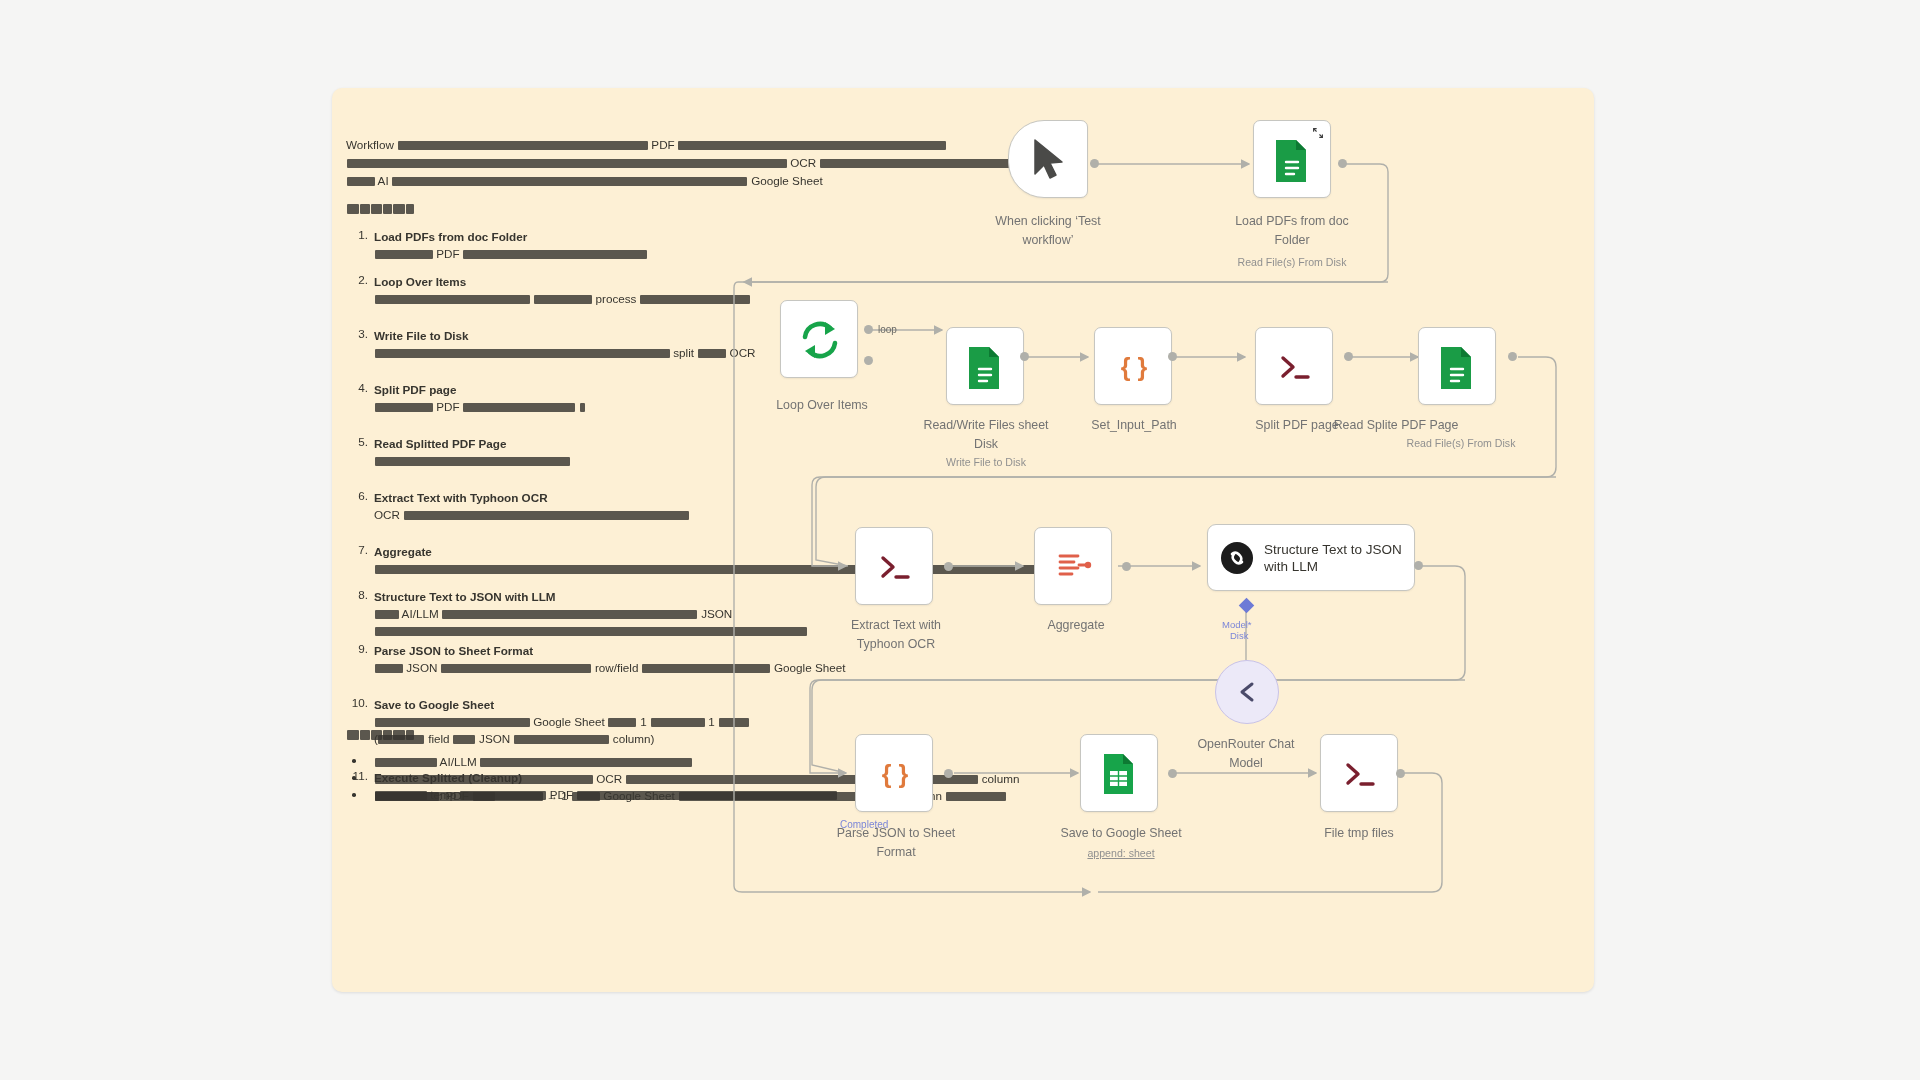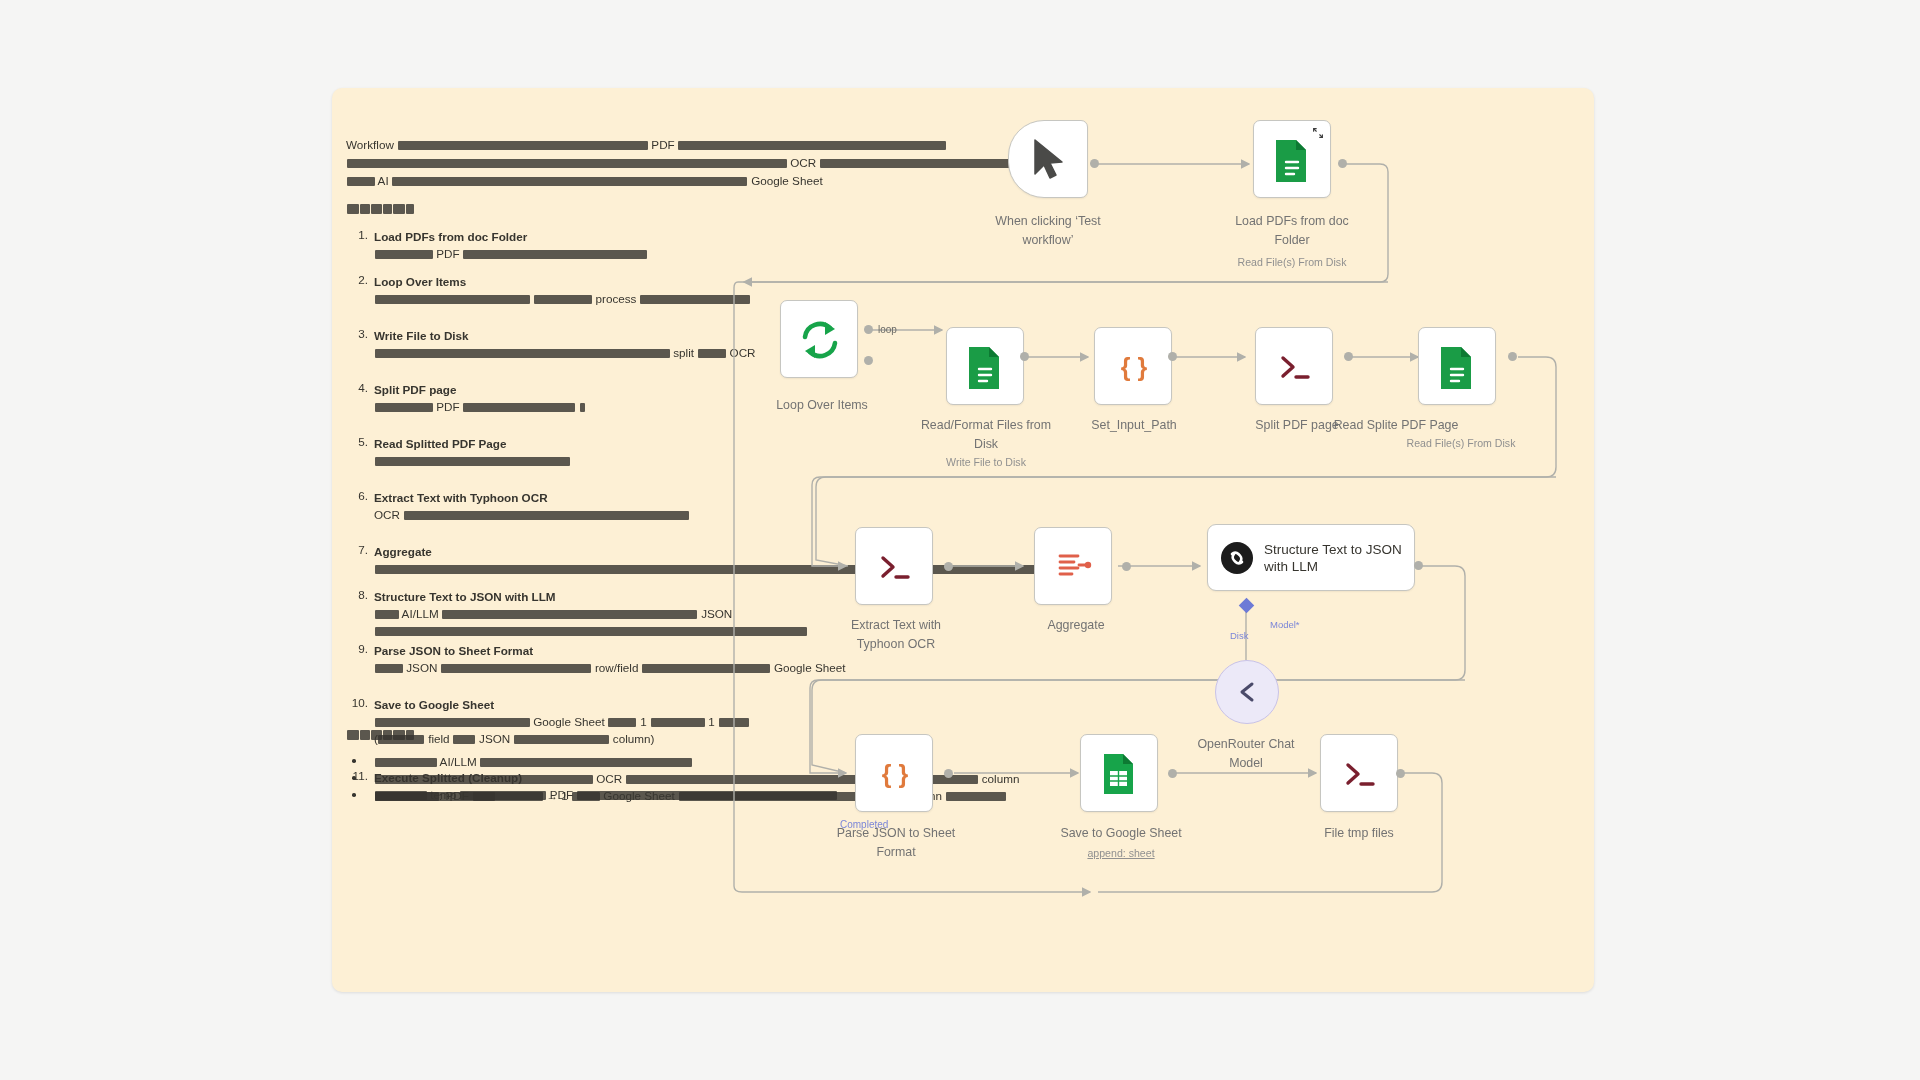--- a/index.html
+++ b/index.html
@@ -353,21 +353,21 @@
 
   <div class="node sq" style="left:946px; top:327px;">
     <span>
       <svg class="icon-svg" width="42" height="46" viewBox="0 0 42 46" style="position:absolute;left:18px;top:17px;">
         <path d="M4 2 L24 2 L34 12 L34 44 L4 44 Z" fill="#1a9c46"></path>
         <path d="M24 2 L24 12 L34 12 Z" fill="#0d7a33"></path>
         <path d="M14 24 L26 24 M14 30 L26 30 M14 36 L22 36" stroke="#ffffff" stroke-width="2.4" stroke-linecap="round"></path>
       </svg>
     </span>
   </div>
-  <div class="node-label two" style="left:986px; top:416px;">Read/Format Files from Disk</div>
+  <div class="node-label two" style="left:986px; top:416px;">Read/Write Files sheet Disk</div>
   <div class="node-sub" style="left:986px; top:456px;">Write File to Disk</div>
   <div class="port" style="left:1020px; top:352px;"></div>
 
   <div class="node sq" style="left:1094px; top:327px;">
     <span>
       <svg class="icon-svg" width="44" height="44" viewBox="0 0 44 44" style="position:absolute;left:17px;top:17px;">
         <text x="22" y="31" font-size="25" font-family="Liberation Sans, sans-serif" fill="#e07a3c" text-anchor="middle" font-weight="bold">{ }</text>
       </svg>
     </span>
   </div>
@@ -426,21 +426,21 @@
       <svg class="icon-svg" width="34" height="34" viewBox="0 0 34 34">
         <circle cx="17" cy="17" r="16" fill="#1c1c1c"></circle>
         <path d="M12 13 a4.5 4.5 0 0 1 6.4 0 l1.6 1.6 a4.5 4.5 0 0 1 0 6.4" stroke="#ffffff" stroke-width="2.6" fill="none" stroke-linecap="round"></path>
         <path d="M22 21 a4.5 4.5 0 0 1 -6.4 0 l-1.6 -1.6 a4.5 4.5 0 0 1 0 -6.4" stroke="#ffffff" stroke-width="2.6" fill="none" stroke-linecap="round"></path>
       </svg>
     </span>
     <span style="margin-left:10px; font-size:13.5px; color:#37352f; line-height:17px;">Structure Text to JSON with LLM</span>
   </div>
   <div class="port" style="left:1414px; top:561px;"></div>
   <div class="model-diamond" style="left:1241px; top:600px;"></div>
-  <div style="position:absolute;left:1222px;top:619px;font-size:9.5px;color:#7b86d8;margin-left:48px;">Model*</div>
+  <div style="position:absolute;left:1222px;top:619px;font-size:9.5px;color:#7b86d8;">Model*</div>
   <div style="position:absolute;left:1230px;top:630px;font-size:9.5px;color:#7b86d8;">Disk</div>
 
   <div class="ai-circle" style="left:1215px; top:660px;">
     <span>
       <svg class="icon-svg" width="30" height="30" viewBox="0 0 30 30">
         <path d="M20 7 L10 15 L20 23" stroke="#4a4a6a" stroke-width="3" fill="none" stroke-linecap="round" stroke-linejoin="round"></path>
       </svg>
     </span>
   </div>
   <div class="node-label two" style="left:1246px; top:735px; width:130px;">OpenRouter Chat Model</div>

